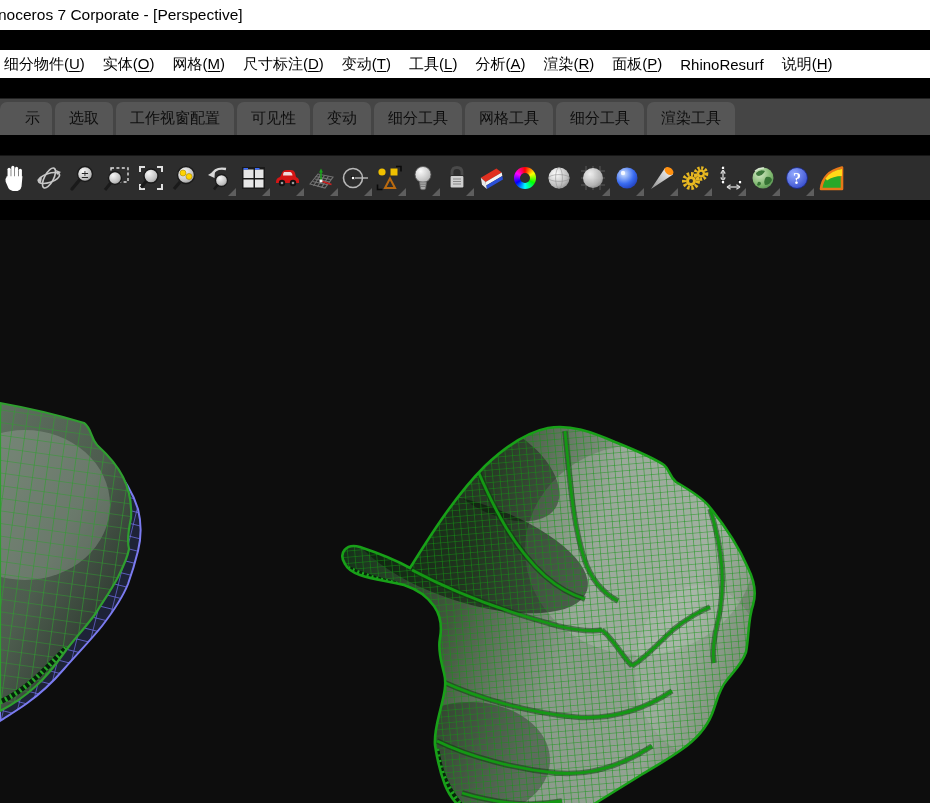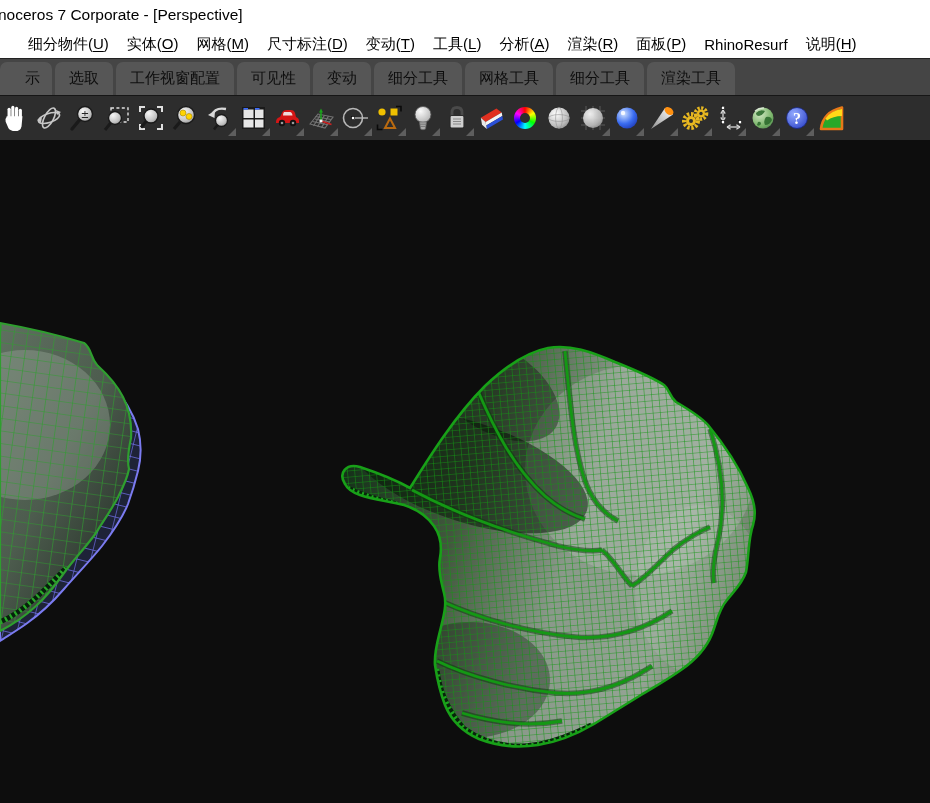--- a/index.html
+++ b/index.html
@@ -1,24 +1,24 @@
 <!DOCTYPE html>
 <html><head>
 <meta charset="utf-8">
 <style>
   html,body{margin:0;padding:0;background:#000;}
   .app{width:930px;height:803px;overflow:hidden;position:relative;
-       font-family:"Liberation Sans","DejaVu Sans",sans-serif;display:flex;flex-direction:column;}
+       font-family:"Liberation Sans","DejaVu Sans",sans-serif;display:flex;flex-direction:column;gap:20px;}
   
   .titlebar{height:30px;background:#ffffff;color:#000;font-size:15.5px;
             display:flex;align-items:center;flex:0 0 auto;}
   .titlebar span{margin-left:-2px;white-space:nowrap;}
   
   .menubar{height:28px;background:#ffffff;color:#000;font-size:15px;
-           display:flex;align-items:center;flex:0 0 auto;padding-left:24px;}
+           display:flex;align-items:center;flex:0 0 auto;}
   .menu-item{padding:0 9px;white-space:nowrap;cursor:default;}
   .menu-item:first-child{margin-left:-5px;}
   .menu-item u{text-underline-offset:2px;}
   
   .tabbar{height:37px;background:#454545;border-top:1px solid #222;
           display:flex;align-items:flex-end;flex:0 0 auto;box-sizing:border-box;}
   .tab{height:33px;background:#565656;border-radius:7px 7px 0 0;margin-right:3px;
        display:flex;align-items:center;justify-content:center;
        padding:0 14px;font-size:15px;color:#0d0d0d;white-space:nowrap;cursor:default;}
   .tab-cut{width:40px;padding:0 12px 0 0;justify-content:flex-end;overflow:hidden;}

